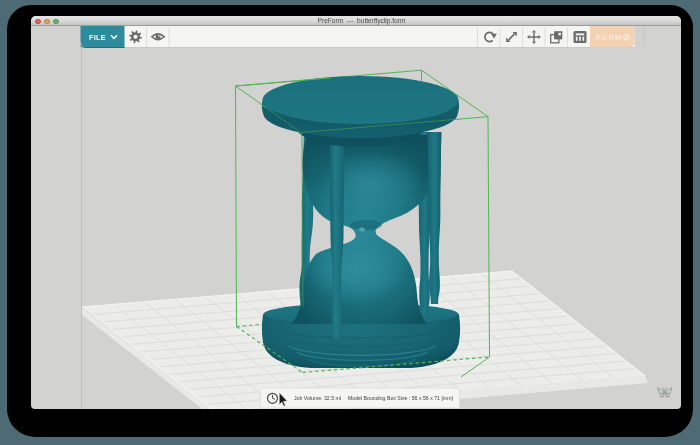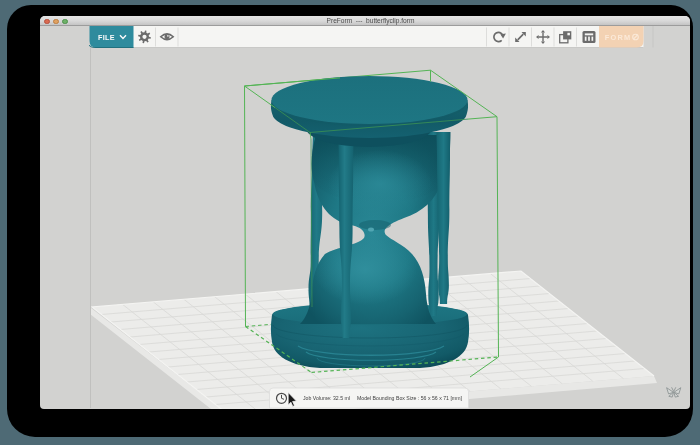--- a/index.html
+++ b/index.html
@@ -1,18 +1,18 @@
 <!DOCTYPE html>
 <html><head><meta charset="utf-8">
 <style>
 html,body{margin:0;padding:0;width:700px;height:445px;overflow:hidden;
  font-family:"Liberation Sans",sans-serif;background:#4e6a75;}
 #shadow{position:absolute;left:7px;top:5px;width:686px;height:432px;background:#000;
  border-radius:24px 22px 28px 28px;}
-#win{position:absolute;left:40px;top:16px;width:650px;height:392.5px;
+#win{position:absolute;left:31px;top:16px;width:650px;height:392.5px;
  border-radius:5px 5px 4px 4px;overflow:hidden;background:#d2d2d0;}
 #tbar{position:absolute;left:0;top:0;width:100%;height:10px;
  background:linear-gradient(#e4e4e4,#d8d8d8 55%,#c4c4c4);
  border-bottom:1px solid #9c9c9c;box-sizing:border-box;}
 #tbar .dot{position:absolute;top:2.5px;width:5.4px;height:5.4px;border-radius:50%;box-sizing:border-box;}
 #title{position:absolute;top:1.2px;left:5.5px;width:100%;text-align:center;font-size:6.6px;color:#4a4a4a;}
 #content{position:absolute;left:0;top:10px;width:650px;height:382.5px;}
 </style></head>
 <body>
 <div id="shadow"></div>

